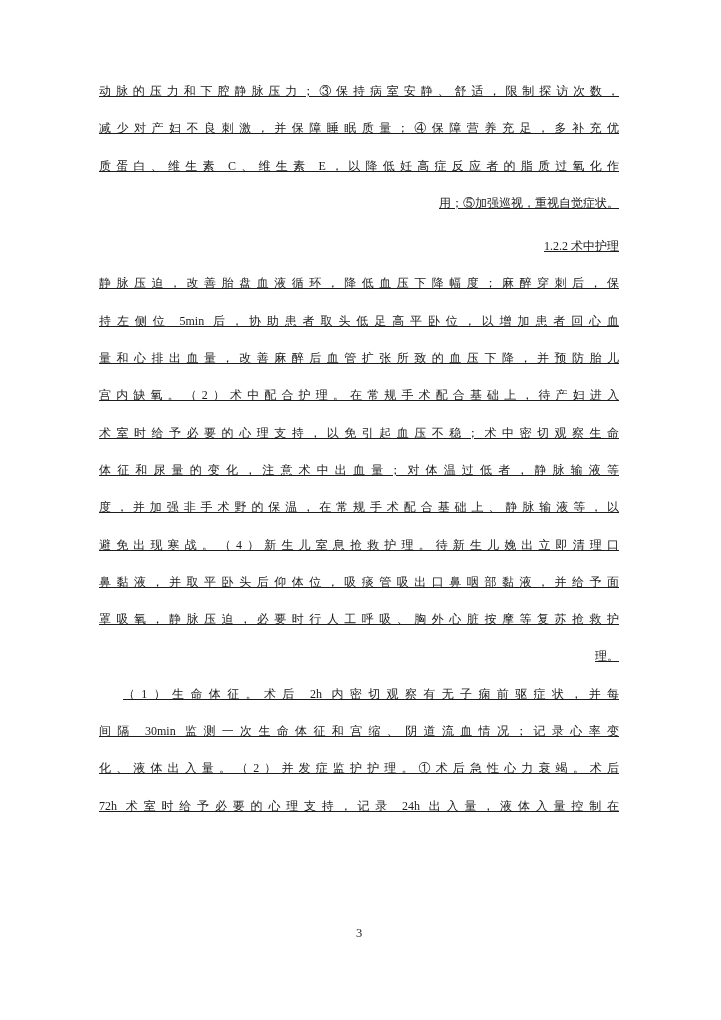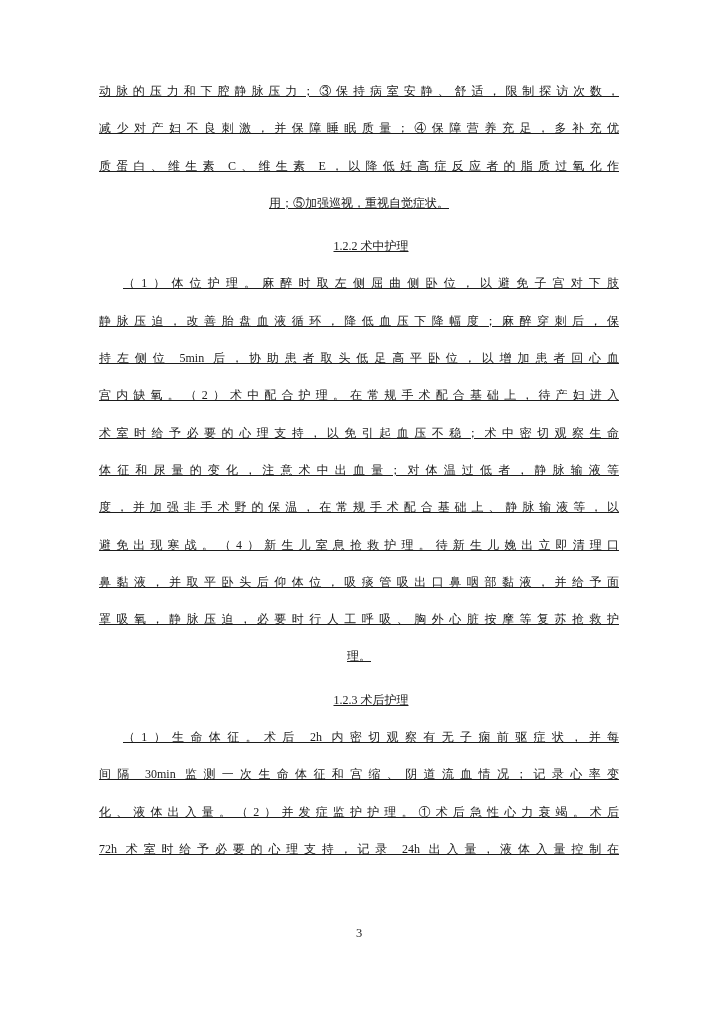--- a/index.html
+++ b/index.html
@@ -21,21 +21,21 @@
     left: 99px;
     top: 73px;
     width: 520px;
     font-size: 12px;
     line-height: 37.3px;
     text-justify: inter-character;
     text-decoration: underline;
   }
   .line {
     min-height: 37.3px;
-    text-align: center;
+    text-align: right;
   }
   .line.j {
     text-align: justify;
     text-align-last: justify;
   }
   .line.ind {
     text-indent: 2em;
   }
   .line.heading {
     margin-top: 6px;
@@ -54,32 +54,31 @@
 </head>
 <body>
 
 <div class="page">
   <div class="text-body">
       <div class="line j">动脉的压力和下腔静脉压力；③保持病室安静、舒适，限制探访次数，</div>
       <div class="line j">减少对产妇不良刺激，并保障睡眠质量；④保障营养充足，多补充优</div>
       <div class="line j">质蛋白、维生素 C、维生素 E，以降低妊高症反应者的脂质过氧化作</div>
       <div class="line">用；⑤加强巡视，重视自觉症状。</div>
       <div class="line ind heading">1.2.2 术中护理</div>
-      <div class="line j ind">（1）体位护理。麻醉时取左侧屈曲侧卧位，以避免子宫对下肢</div>
       <div class="line j">静脉压迫，改善胎盘血液循环，降低血压下降幅度；麻醉穿刺后，保</div>
       <div class="line j">持左侧位 5min 后，协助患者取头低足高平卧位，以增加患者回心血</div>
+      <div class="line j">量和心排出血量，改善麻醉后血管扩张所致的血压下降，并预防胎儿</div>
       <div class="line j">宫内缺氧。（2）术中配合护理。在常规手术配合基础上，待产妇进入</div>
       <div class="line j">术室时给予必要的心理支持，以免引起血压不稳；术中密切观察生命</div>
       <div class="line j">体征和尿量的变化，注意术中出血量；对体温过低者，静脉输液等</div>
       <div class="line j">度，并加强非手术野的保温，在常规手术配合基础上、静脉输液等，以</div>
       <div class="line j">避免出现寒战。（4）新生儿室息抢救护理。待新生儿娩出立即清理口</div>
       <div class="line j">鼻黏液，并取平卧头后仰体位，吸痰管吸出口鼻咽部黏液，并给予面</div>
       <div class="line j">罩吸氧，静脉压迫，必要时行人工呼吸、胸外心脏按摩等复苏抢救护</div>
       <div class="line">理。</div>
-      <div class="line ind heading">1.2.3 术后护理</div>
       <div class="line j ind">（1）生命体征。术后 2h 内密切观察有无子痫前驱症状，并每</div>
       <div class="line j">间隔 30min 监测一次生命体征和宫缩、阴道流血情况；记录心率变</div>
       <div class="line j">化、液体出入量。（2）并发症监护护理。①术后急性心力衰竭。术后</div>
       <div class="line j">72h 术室时给予必要的心理支持，记录 24h 出入量，液体入量控制在</div>
     </div>
   <div class="page-footer">
     <span>3</span>
   </div>
 </div>
 

